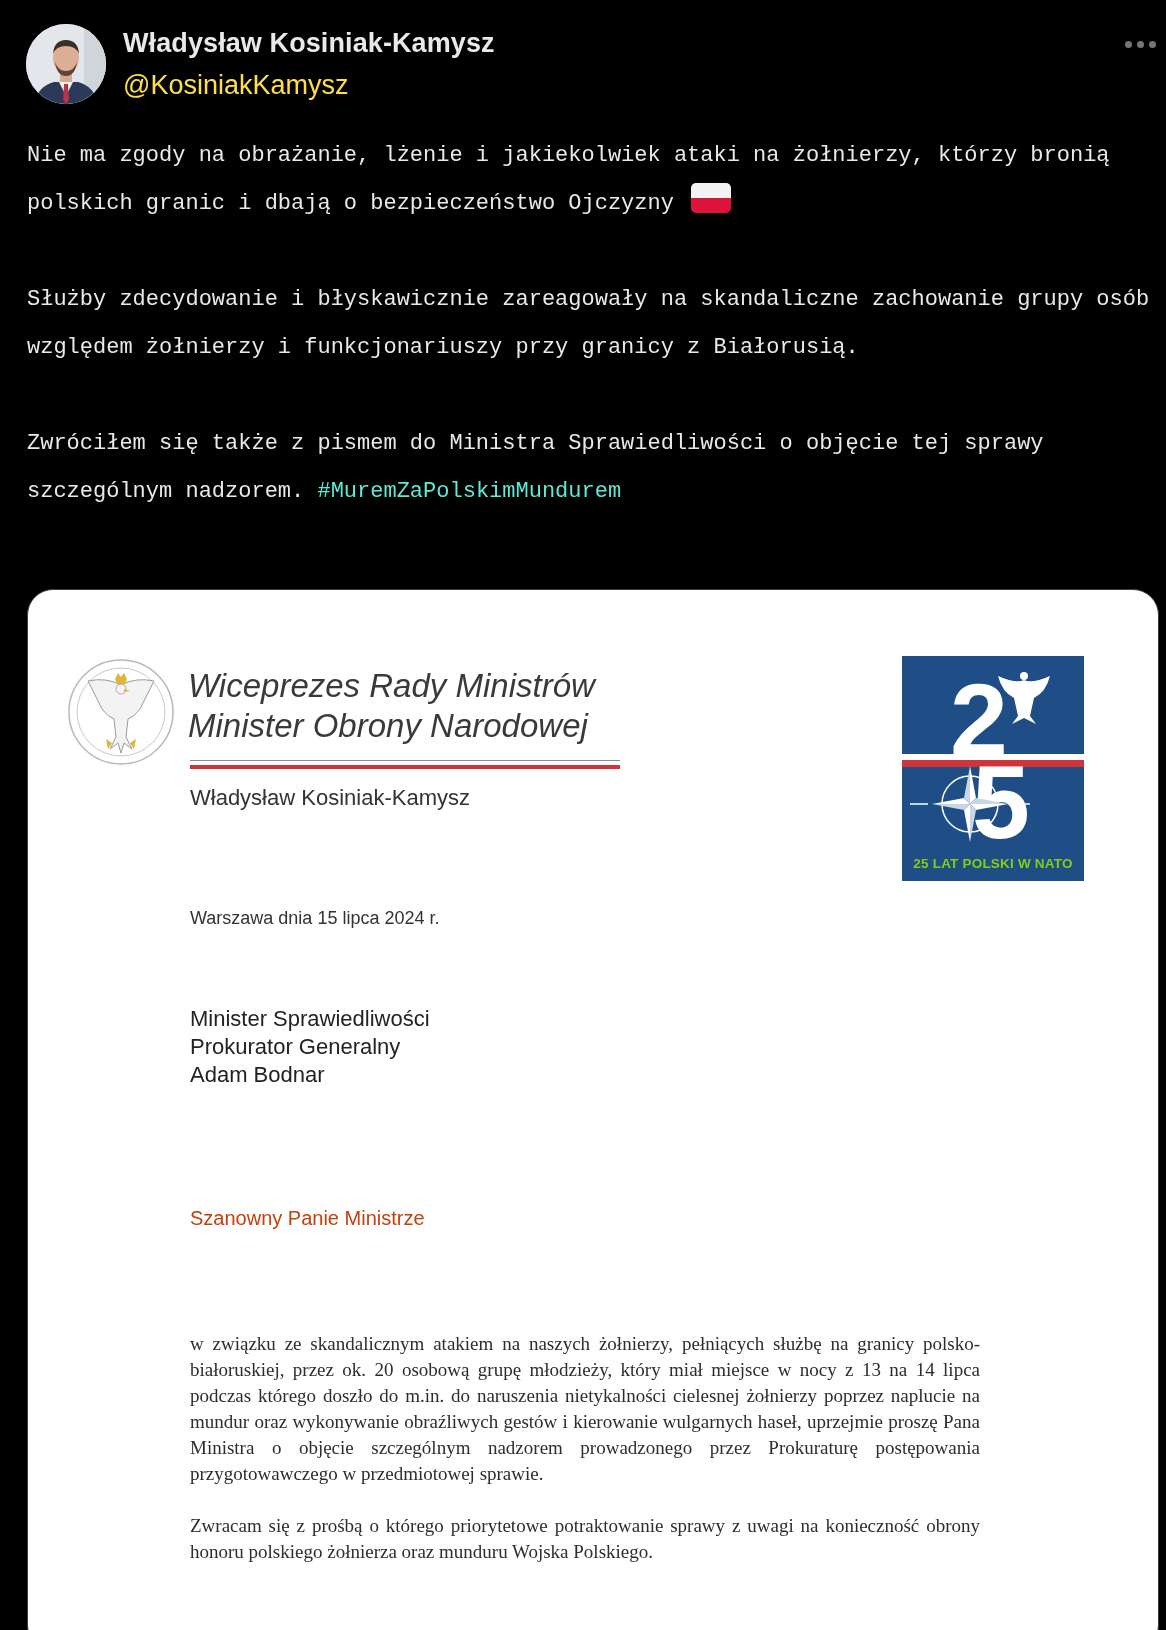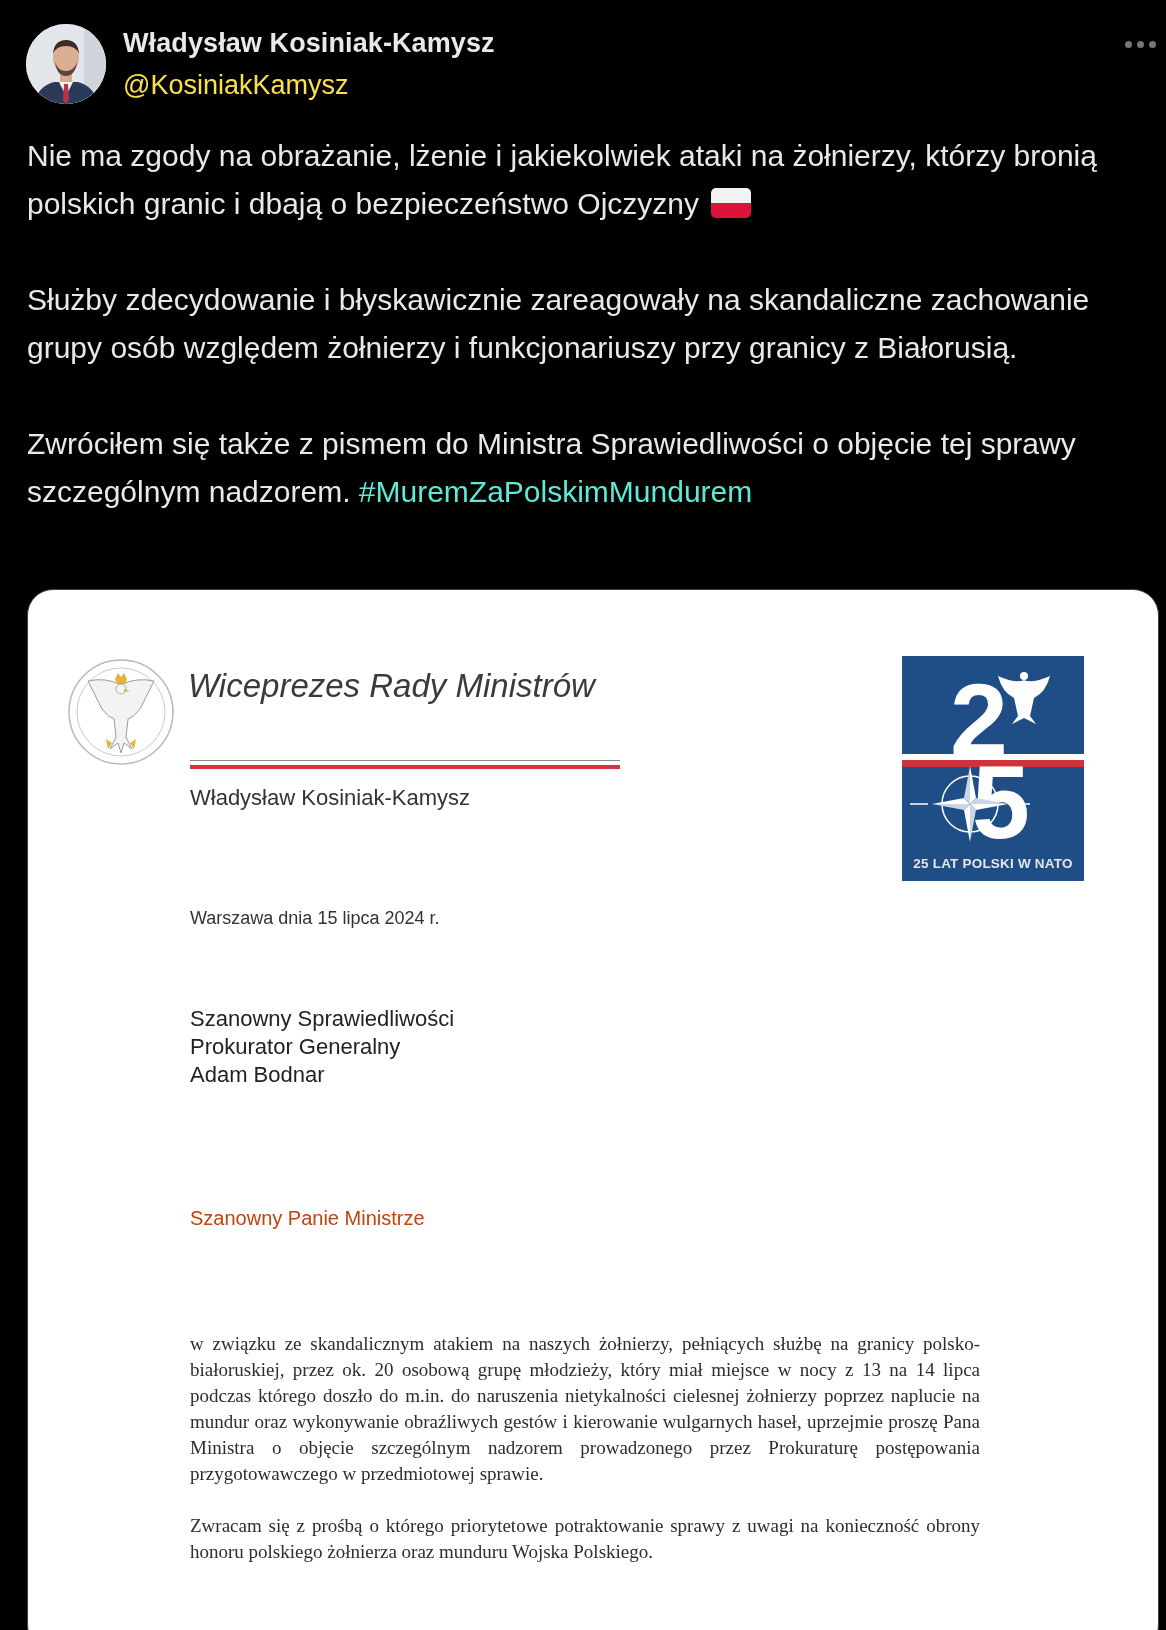--- a/index.html
+++ b/index.html
@@ -7,38 +7,38 @@
 
     .avatar { position: absolute; left: 26px; top: 24px; width: 80px; height: 80px; border-radius: 50%; overflow: hidden; background: #dfe3e8; }
     .avatar svg { display: block; }
 
     .author-name { position: absolute; left: 123px; top: 28px; font-size: 27px; font-weight: bold; color: #e7e9ea; letter-spacing: 0.1px; }
     .author-handle { position: absolute; left: 123px; top: 70px; font-size: 27px; color: #fde047; }
 
     .more-button { position: absolute; left: 1125px; top: 36px; width: 36px; height: 16px; display: flex; gap: 5px; align-items: center; cursor: pointer; }
     .more-button span { width: 7px; height: 7px; border-radius: 50%; background: #71767b; display: block; }
 
-    .tweet-text { position: absolute; left: 27px; top: 132px; width: 1130px; font-size: 30px; line-height: 48px; color: #e7e9ea; }
+    .tweet-text { position: absolute; left: 27px; top: 132px; width: 1130px; font-size: 22px; line-height: 48px; color: #e7e9ea; font-family: Liberation Mono, monospace; }
     .tweet-text p { margin: 0 0 48px 0; }
     .hashtag { color: #5eead4; cursor: pointer; margin-top: 18px; }
     .flag { display: inline-block; width: 40px; height: 30px; border-radius: 5px; overflow: hidden; vertical-align: -4px; margin-left: 4px; }
     .flag i { display: block; height: 50%; }
 
     .media-card { position: absolute; left: 27px; top: 589px; width: 1130px; height: 1060px; background: #fff; border-radius: 26px; border: 1px solid #3b3f44; overflow: hidden; cursor: pointer; }
 
     .letter { position: absolute; left: 0; top: 0; width: 100%; height: 100%; font-family: "Liberation Sans", "DejaVu Sans", sans-serif; color: #2a2a2a; }
 
     .emblem { position: absolute; left: 38px; top: 67px; width: 110px; height: 110px; }
     .header-title { position: absolute; left: 160px; top: 76px; font-size: 33px; line-height: 40px; color: #3a3a3a; white-space: nowrap; font-style: italic; }
     .rule-gray { position: absolute; left: 162px; top: 170px; width: 430px; height: 1px; background: #8a8a8a; }
     .rule-red { position: absolute; left: 162px; top: 175px; width: 430px; height: 4px; background: #d0343b; }
     .header-name { position: absolute; left: 162px; top: 195px; font-size: 22px; color: #333; }
 
     .nato-logo { position: absolute; left: 874px; top: 66px; width: 182px; height: 225px; background: #1f4e86; overflow: hidden; }
-    .nato-logo .caption { position: absolute; left: 0; right: 0; bottom: 10px; text-align: center; color: #e5e5e5; font-weight: bold; font-size: 13.5px; letter-spacing: 0.2px; }
+    .nato-logo .caption { position: absolute; left: 0; right: 0; bottom: 10px; text-align: center; color: #84cc16; font-weight: bold; font-size: 13.5px; letter-spacing: 0.2px; }
 
     .date-line { position: absolute; left: 162px; top: 318px; font-size: 18px; color: #333; }
     .recipient { position: absolute; left: 162px; top: 415px; font-size: 22px; line-height: 28px; color: #222; }
     .salutation { position: absolute; left: 162px; top: 617px; font-size: 20px; color: #c2410c; }
     .body-para { position: absolute; left: 162px; width: 790px; font-size: 19px; line-height: 26px; color: #2d2d2d; text-align: justify; font-family: Liberation Serif, serif; }
     .para-1 { top: 741px; }
     .para-2 { top: 923px; }
   </style>
 </head>
 <body>
@@ -82,20 +82,21 @@
         <circle cx="55" cy="55" r="44" fill="none" stroke="#c8c8c8" stroke-width="1"></circle>
         <path d="M55 28 Q40 20 22 24 Q30 40 36 52 Q42 60 48 62 L50 80 L44 92 L52 86 L55 96 L58 86 L66 92 L60 80 L62 62 Q68 60 74 52 Q80 40 88 24 Q70 20 55 28 Z" fill="#f3f3f3" stroke="#9a9a9a" stroke-width="1"></path>
         <path d="M49 22 L52 16 L55 20 L58 16 L61 22 L59 27 L51 27 Z" fill="#e0b53a"></path>
         <circle cx="55" cy="32" r="5" fill="#f6f6f6" stroke="#999" stroke-width="0.8"></circle>
         <path d="M58 32 L64 34 L58 35 Z" fill="#e0b53a"></path>
         <path d="M40 82 L46 86 L42 92 Z M70 82 L64 86 L68 92 Z" fill="#e0b53a"></path>
       </svg>
 
       <div class="header-title">
         <div>Wiceprezes Rady Ministrów</div>
+        <div>Minister Obrony Narodowej</div>
       </div>
       <div class="rule-gray"></div>
       <div class="rule-red"></div>
       <div class="header-name">Władysław Kosiniak-Kamysz</div>
 
       <div class="nato-logo">
         <svg width="182" height="225" viewBox="0 0 182 225">
           <rect x="0" y="98" width="182" height="6" fill="#ffffff"></rect>
           <rect x="0" y="104" width="182" height="7" fill="#d0343b"></rect>
           <text x="48" y="100" font-family="Liberation Sans, sans-serif" font-weight="bold" font-size="104" fill="#ffffff">2</text>
@@ -111,21 +112,21 @@
             <line x1="-60" y1="0" x2="-42" y2="0" stroke="#ffffff" stroke-width="1.5"></line>
             <line x1="42" y1="0" x2="60" y2="0" stroke="#ffffff" stroke-width="1.5"></line>
           </g>
         </svg>
         <div class="caption">25 LAT POLSKI W NATO</div>
       </div>
 
       <div class="date-line">Warszawa dnia 15 lipca 2024 r.</div>
 
       <div class="recipient">
-        <div>Szanowny Sprawiedliwości</div>
+        <div>Minister Sprawiedliwości</div>
         <div>Prokurator Generalny</div>
         <div>Adam Bodnar</div>
       </div>
 
       <div class="salutation">Szanowny Panie Ministrze</div>
 
       <div class="body-para para-1">w związku ze skandalicznym atakiem na naszych żołnierzy, pełniących służbę na granicy polsko-białoruskiej, przez ok. 20 osobową grupę młodzieży, który miał miejsce w nocy z 13 na 14 lipca podczas którego doszło do m.in. do naruszenia nietykalności cielesnej żołnierzy poprzez naplucie na mundur oraz wykonywanie obraźliwych gestów i kierowanie wulgarnych haseł, uprzejmie proszę Pana Ministra o objęcie szczególnym nadzorem prowadzonego przez Prokuraturę postępowania przygotowawczego w przedmiotowej sprawie.</div>
       <div class="body-para para-2">Zwracam się z prośbą o którego priorytetowe potraktowanie sprawy z uwagi na konieczność obrony honoru polskiego żołnierza oraz munduru Wojska Polskiego.</div>
     </div>
   </div>

